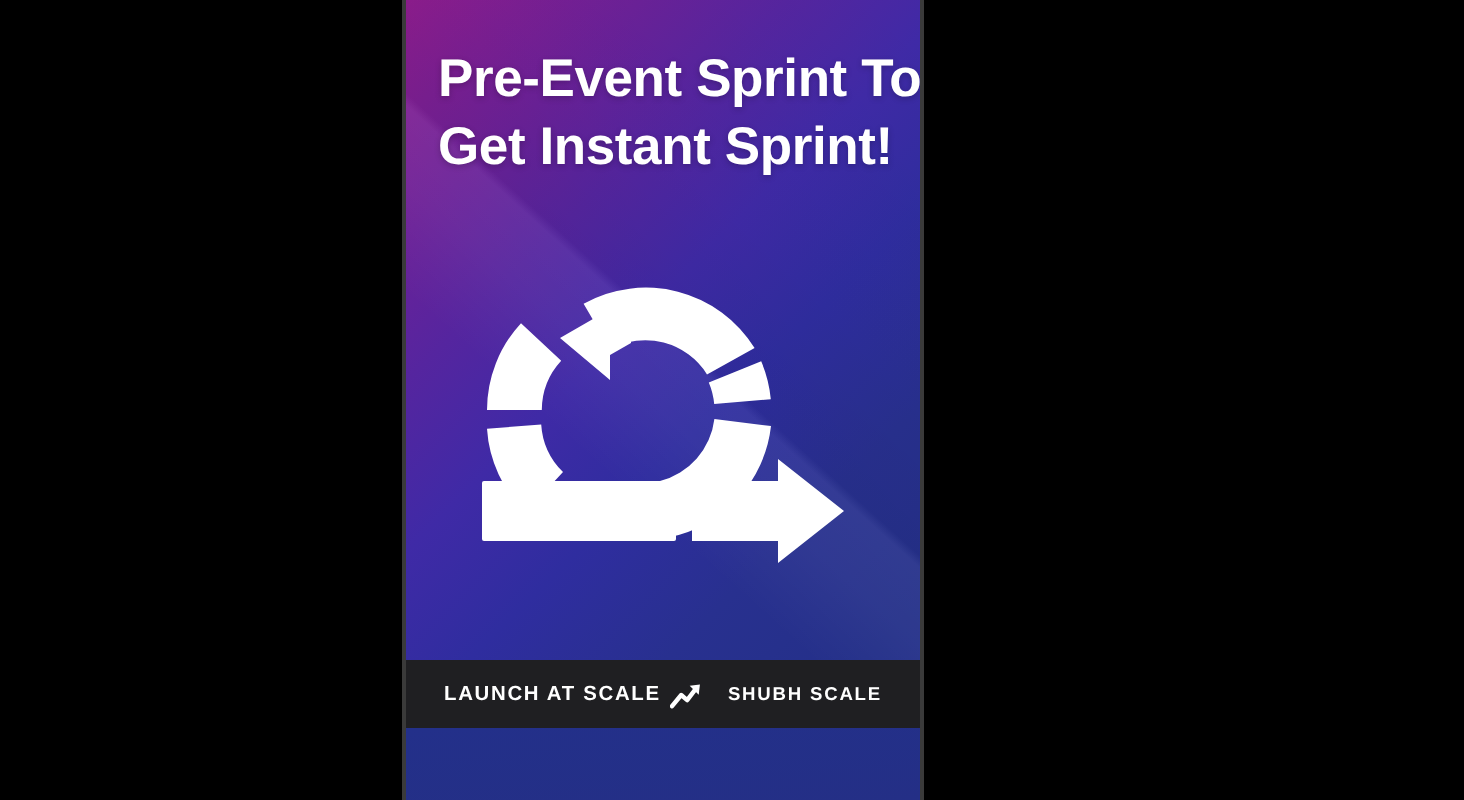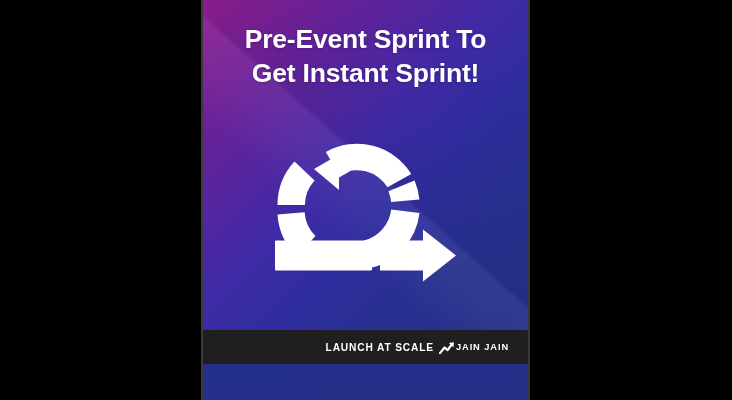--- a/index.html
+++ b/index.html
@@ -14,21 +14,21 @@
   #viewport {
     position:relative;
     width:732px; height:400px;
     background:#000000;
   }
 
   
   #slide-card {
     position:absolute;
     left:201px; top:0;
-    width:329px; height:400px;
+    width:261px; height:400px;
     overflow:hidden;
     background:#15803d;
     border-left:2px solid #3a3a3a;
     border-right:2px solid #3a3a3a;
   }
 
   
   #slide-gradient {
     position:absolute;
     left:0; top:0; right:0; bottom:0;
@@ -87,21 +87,21 @@
   #sprint-icon svg { display:block; width:100%; height:100%; }
 
   
   #footer-bar {
     position:absolute;
     left:0; top:330px;
     width:100%; height:34px;
     background:#1f1f22;
     display:flex;
     align-items:center;
-    justify-content:flex-end;
+    justify-content:space-between;
     padding:0 19px;
     z-index:4;
   }
 
   #brand-group {
     display:flex;
     align-items:center;
     gap:5px;
   }
   #brand-label {
@@ -213,19 +213,19 @@
     </div>
 
     <div id="footer-bar">
       <div id="brand-group">
         <span id="brand-label">LAUNCH AT SCALE</span>
         <svg id="trending-up-icon" viewBox="0 0 20 16" xmlns="http://www.w3.org/2000/svg">
           <path d="M1.2,14.0 L6.6,7.4 L10.1,10.4 L15.6,3.2" stroke="#ffffff" stroke-width="2.6" fill="none" stroke-linecap="round" stroke-linejoin="round"></path>
           <path d="M11.6,2.0 L17.6,1.2 L16.9,7.2 Z" fill="#ffffff"></path>
         </svg>
       </div>
-      <span id="author-name">JAIN JAIN</span>
+      <span id="author-name">SHUBH SCALE</span>
     </div>
 
     <div id="footer-under"></div>
 
   </div>
 </div>
 
 </body></html>

